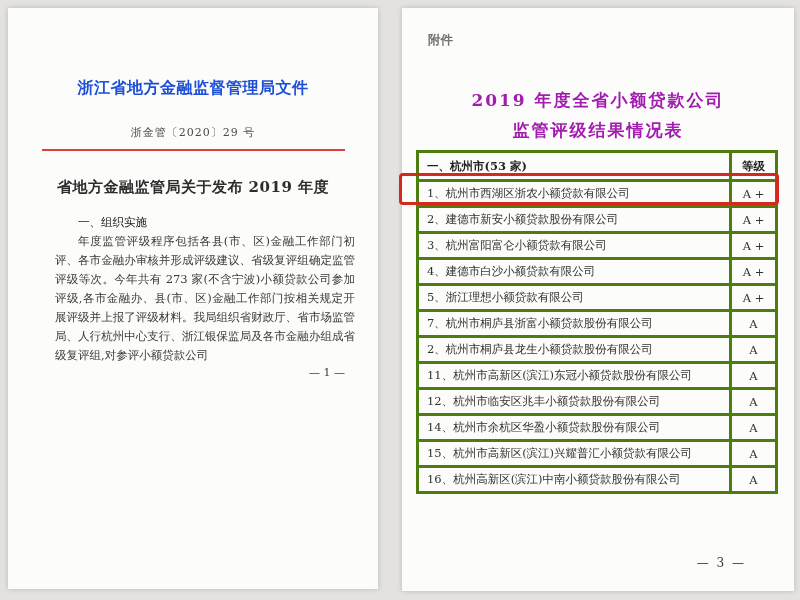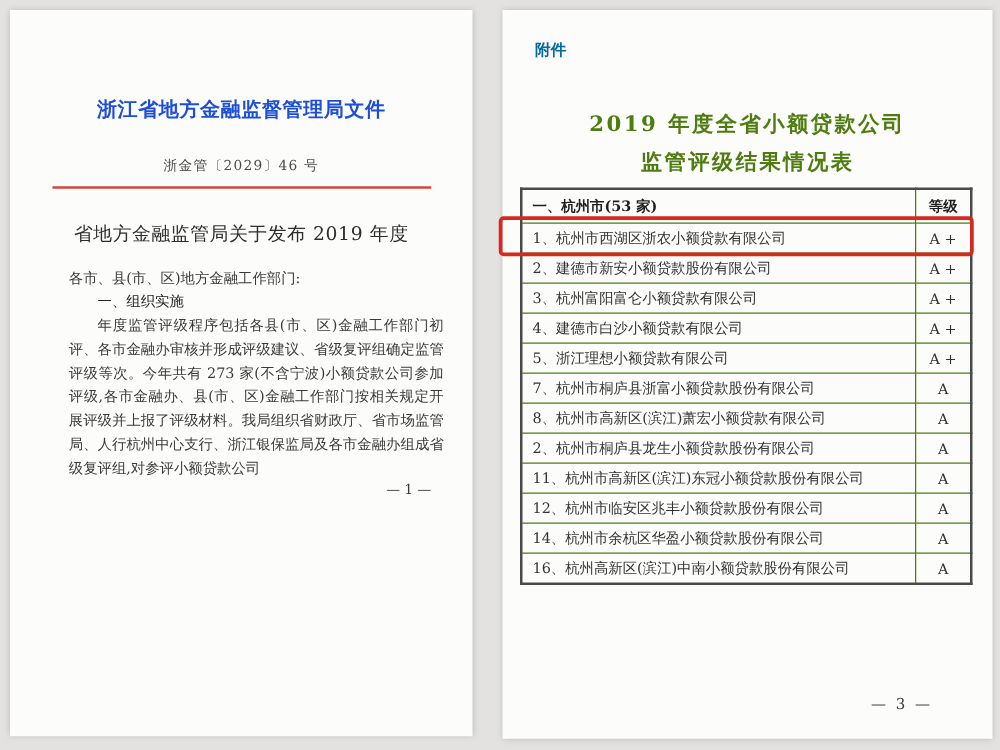--- a/index.html
+++ b/index.html
@@ -18,61 +18,60 @@
   .right-page{left:402px;top:8px;width:392px;height:583px;}
 
   
   .doc-header{
     margin-top:63px;text-align:center;
     color:#1d4ed8;font-size:16px;font-weight:bold;
     letter-spacing:0.5px;line-height:34px;
   }
   .doc-number{margin-top:20px;text-align:center;font-size:11px;color:#4a4a4a;letter-spacing:1px;}
   .red-line{margin:9px auto 0 auto;width:303px;height:2px;background:#d4463a;}
-  .doc-title{margin-top:24px;text-align:center;font-size:15px;font-weight:normal;line-height:25px;color:#2d2d2d;letter-spacing:0.5px;}
+  .doc-title{margin-top:24px;text-align:center;font-size:15px;font-weight:bold;line-height:25px;color:#2d2d2d;letter-spacing:0.5px;}
   .doc-body{margin:13px 23px 0 47px;font-size:11.5px;line-height:19px;color:#3a3a3a;text-align:justify;}
   .doc-body p{margin:0;}
   .para{text-indent:2em;}
   .section-heading{font-weight:normal;text-indent:2em;color:#222;}
   .page-num-left{margin:1px 33px 0 0;text-align:right;font-size:11px;color:#3a3a3a;}
 
   
-  .attachment{margin:24px 0 0 26px;font-size:12.5px;font-weight:bold;color:#0369a1;}
-  .rp-title{margin-top:36px;text-align:center;font-size:17px;font-weight:bold;line-height:30px;color:#4d7c0f;letter-spacing:2px;}
+  .attachment{margin:24px 0 0 26px;font-size:12.5px;font-weight:bold;color:#737373;}
+  .rp-title{margin-top:36px;text-align:center;font-size:17px;font-weight:bold;line-height:30px;color:#a21caf;letter-spacing:2px;}
   .rating-table{
     position:absolute;left:14px;top:142px;width:362px;
     border-collapse:collapse;table-layout:fixed;
     font-size:11.5px;color:#333;
     border:2px solid #4a4a4a;
   }
   .rating-table td{
-    border:1px solid #4d7c0f;height:23px;
+    border:3px solid #4d7c0f;height:23px;
     padding:0 2px 0 8px;overflow:hidden;white-space:nowrap;
   }
   .rating-table tr.header-row td{height:26px;font-weight:bold;color:#1f1f1f;}
   .grade-cell{width:43px;text-align:center;padding:0 !important;}
   .highlight-box{
     position:absolute;left:-3px;top:165px;width:374px;height:26px;
     border:3px solid #d6281c;border-radius:4px;
     pointer-events:none;
   }
   .page-num-right{position:absolute;top:548px;right:48px;font-size:12px;color:#3a3a3a;letter-spacing:2px;}
 </style>
 </head>
 <body>
 
 <div class="page left-page">
   <div class="doc-header">浙江省地方金融监督管理局文件</div>
-  <div class="doc-number">浙金管〔2029〕46 号</div>
+  <div class="doc-number">浙金管〔2020〕29 号</div>
   <div class="red-line"></div>
   <div class="doc-title">
     <div>省地方金融监管局关于发布 2019 年度</div>
   </div>
   <div class="doc-body">
-    <p>各市、县(市、区)地方金融工作部门:</p>
     <p class="section-heading">一、组织实施</p>
     <p class="para">年度监管评级程序包括各县(市、区)金融工作部门初评、各市金融办审核并形成评级建议、省级复评组确定监管评级等次。今年共有 273 家(不含宁波)小额贷款公司参加评级,各市金融办、县(市、区)金融工作部门按相关规定开展评级并上报了评级材料。我局组织省财政厅、省市场监管局、人行杭州中心支行、浙江银保监局及各市金融办组成省级复评组,对参评小额贷款公司</p>
   </div>
   <div class="page-num-left">— 1 —</div>
 </div>
 
 <div class="page right-page">
   <div class="attachment">附件</div>
   <div class="rp-title">
     <div>2019 年度全省小额贷款公司</div>
@@ -103,40 +102,40 @@
         </tr>
     <tr>
           <td>5、浙江理想小额贷款有限公司</td>
           <td class="grade-cell">A +</td>
         </tr>
     <tr>
           <td>7、杭州市桐庐县浙富小额贷款股份有限公司</td>
           <td class="grade-cell">A</td>
         </tr>
     <tr>
-          <td>8、杭州市高新区(滨江)萧宏小额贷款有限公司</td>
-          <td class="grade-cell">A</td>
-        </tr>
-    <tr>
           <td>2、杭州市桐庐县龙生小额贷款股份有限公司</td>
           <td class="grade-cell">A</td>
         </tr>
     <tr>
           <td>11、杭州市高新区(滨江)东冠小额贷款股份有限公司</td>
           <td class="grade-cell">A</td>
         </tr>
     <tr>
           <td>12、杭州市临安区兆丰小额贷款股份有限公司</td>
           <td class="grade-cell">A</td>
         </tr>
     <tr>
           <td>14、杭州市余杭区华盈小额贷款股份有限公司</td>
           <td class="grade-cell">A</td>
         </tr>
     <tr>
+          <td>15、杭州市高新区(滨江)兴耀普汇小额贷款有限公司</td>
+          <td class="grade-cell">A</td>
+        </tr>
+    <tr>
           <td>16、杭州高新区(滨江)中南小额贷款股份有限公司</td>
           <td class="grade-cell">A</td>
         </tr>
   </tbody>
     </table>
 
   <div class="highlight-box"></div>
 
   <div class="page-num-right">— 3 —</div>
 </div>

